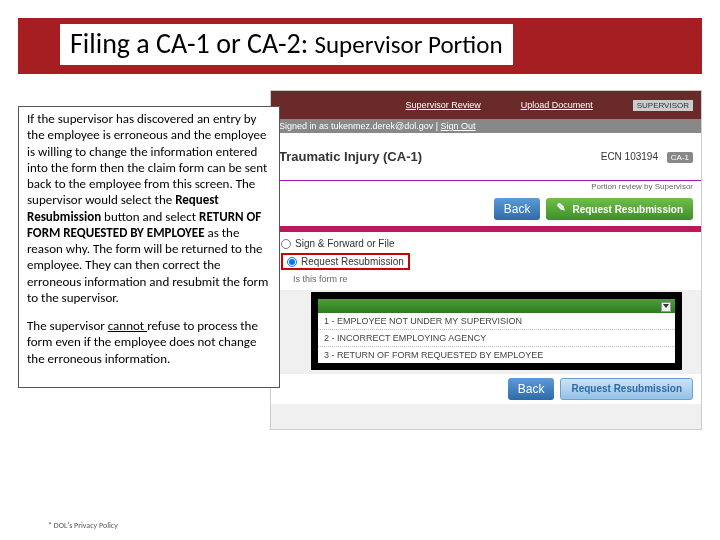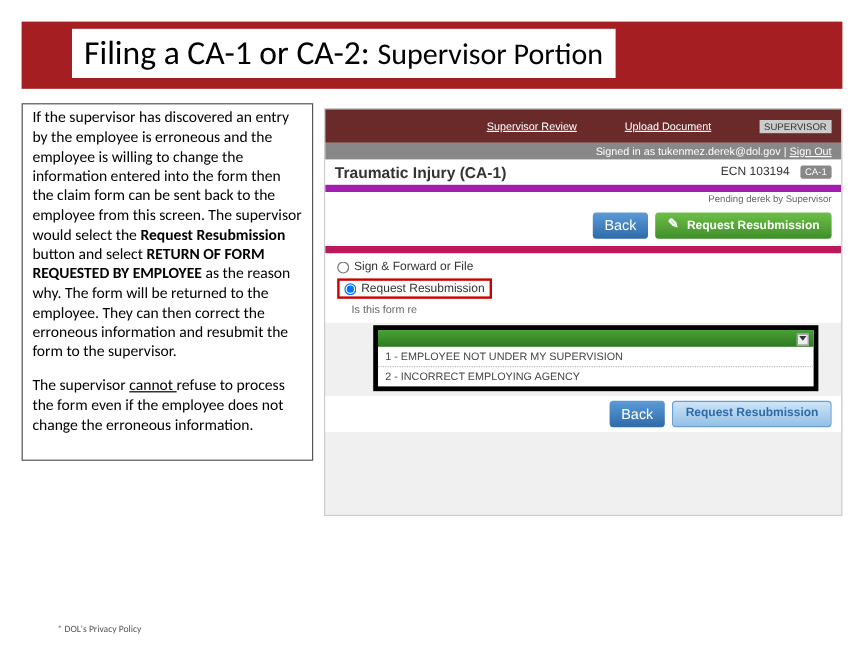--- a/index.html
+++ b/index.html
@@ -26,23 +26,23 @@
     top: 24px;
     left: 60px;
     font-size: 28px;
     color: #000;
     background: #fff;
     padding: 2px 10px 4px 10px;
   }
   .title-text .sub { font-size: 25px; }
   .left-col {
     position: absolute;
-    top: 86px;
+    top: 106px;
     left: 18px;
-    width: 243px;
+    width: 262px;
     border: 1px solid #555;
     padding: 4px 8px 8px 8px;
     background: #fff;
     z-index: 10;
   }
   .left-col p {
     font-size: 13px;
     line-height: 1.25;
     color: #000;
     margin-bottom: 12px;
@@ -71,28 +71,28 @@
     gap: 40px;
     color: #fff;
   }
   .nav-bar span { font-size: 9px; text-decoration: underline; }
   .nav-bar .badge { background: #ccc; color:#333; padding:1px 4px; font-size:8px; text-decoration:none; }
   .signin-row {
     background: #888;
     color: #fff;
     font-size: 9px;
     padding: 2px 8px;
-    text-align: right;
+    text-align: left;
   }
   .sub-header {
     display: flex;
     justify-content: space-between;
     align-items: center;
-    padding: 3px 8px;
-    border-bottom: 6px solid #a21caf;
+    padding: 16px 8px;
+    border-bottom: 1px solid #a21caf;
     background: #fff;
   }
   .sub-header .ti { font-size: 13px; color: #333; font-weight: bold; }
   .sub-header .ecn { font-size: 10px; color: #333; }
   .pending-row {
     font-size: 8px;
     color: #666;
     text-align: right;
     padding: 1px 8px;
     background: #fff;
@@ -149,21 +149,21 @@
     background: #fff;
     padding: 4px 10px;
     border-top: 6px solid #be185d;
   }
   .radio-row { display:flex; align-items:center; gap:4px; padding:2px 0; font-size:10px; color:#333; }
   .radio-row input { width:10px; height:10px; }
   .red-outline { border: 2px solid #c00; padding: 1px 4px; display:inline-flex; align-items:center; gap:4px; }
   .why-row { font-size:9px; color:#666; padding: 2px 12px; }
   .dropdown-open {
     margin: 2px 19px 4px 40px;
-    border: 4px solid #000000;
+    border: 7px solid #000000;
     background: #fff;
   }
   .dd-head {
     background: linear-gradient(#4aa038,#2e7a20);
     height: 14px;
     position: relative;
   }
   .dd-head::after {
     content: "";
     position: absolute;
@@ -227,21 +227,21 @@
   <div class="signin-row">
     <span>Signed in as tukenmez.derek@dol.gov | </span><span style="text-decoration:underline">Sign Out</span>
   </div>
   <div class="sub-header">
     <span class="ti">Traumatic Injury (CA-1)</span>
     <span>
       <span class="ecn">ECN 103194</span>
       <span class="ca1-badge">CA-1</span>
     </span>
   </div>
-  <div class="pending-row">Pending derek by Supervisor</div>
+  <div class="pending-row">Portion review by Supervisor</div>
 
   <div class="btn-row">
     <span class="btn-blue">Back</span>
     <span class="btn-green">
       <span class="pencil"></span>
       <span>Request Resubmission</span>
     </span>
   </div>
 
   <div class="radio-block">
@@ -257,20 +257,21 @@
     </div>
     <div class="why-row">Is this form re</div>
   </div>
 
   <div class="dropdown-open">
     <div class="dd-head">
       <span class="dd-arrow"></span>
     </div>
     <div class="dd-item">1 - EMPLOYEE NOT UNDER MY SUPERVISION</div>
     <div class="dd-item">2 - INCORRECT EMPLOYING AGENCY</div>
+    <div class="dd-item">3 - RETURN OF FORM REQUESTED BY EMPLOYEE</div>
   </div>
 
   <div class="final-btn-row">
     <span class="btn-blue">Back</span>
     <span class="btn-blue-outline">Request Resubmission</span>
   </div>
 </div>
 
 <div class="privacy">* DOL's Privacy Policy</div>
 

